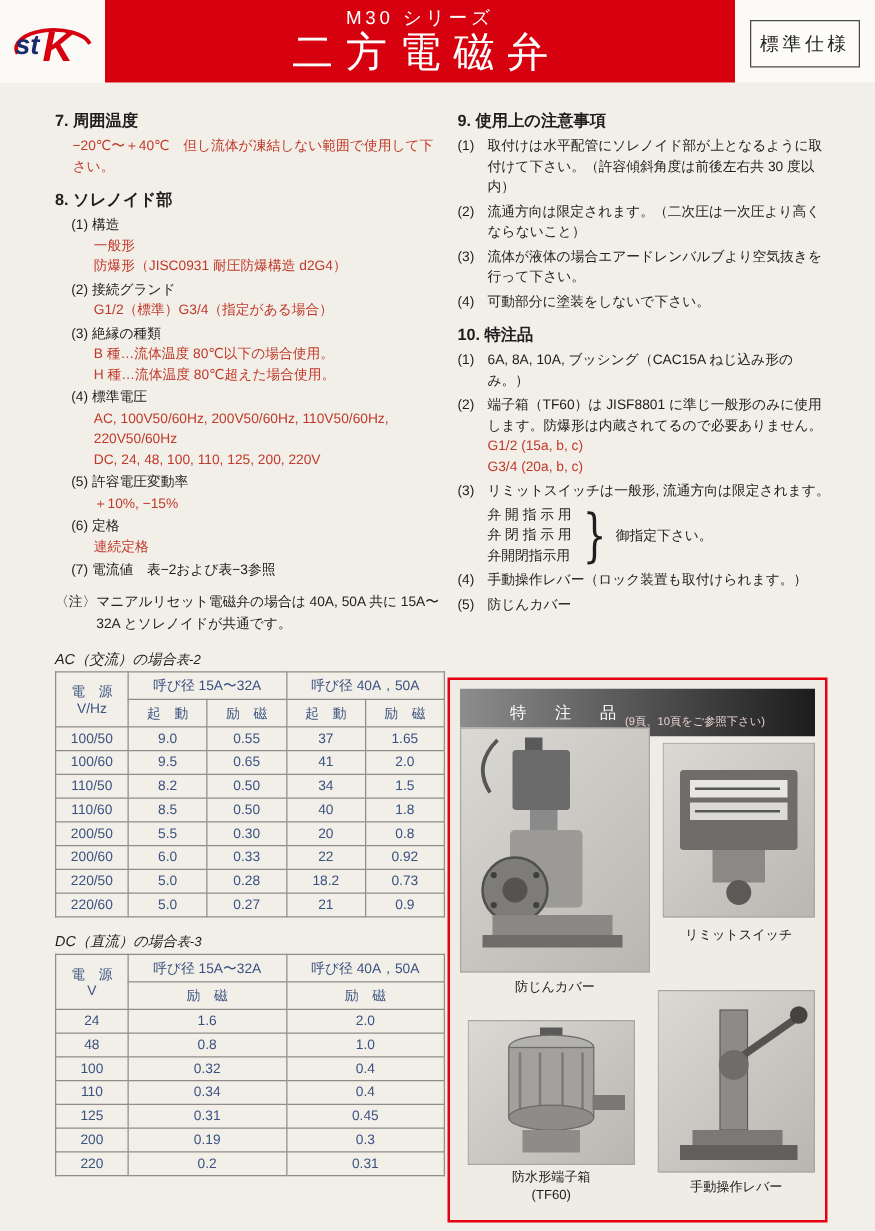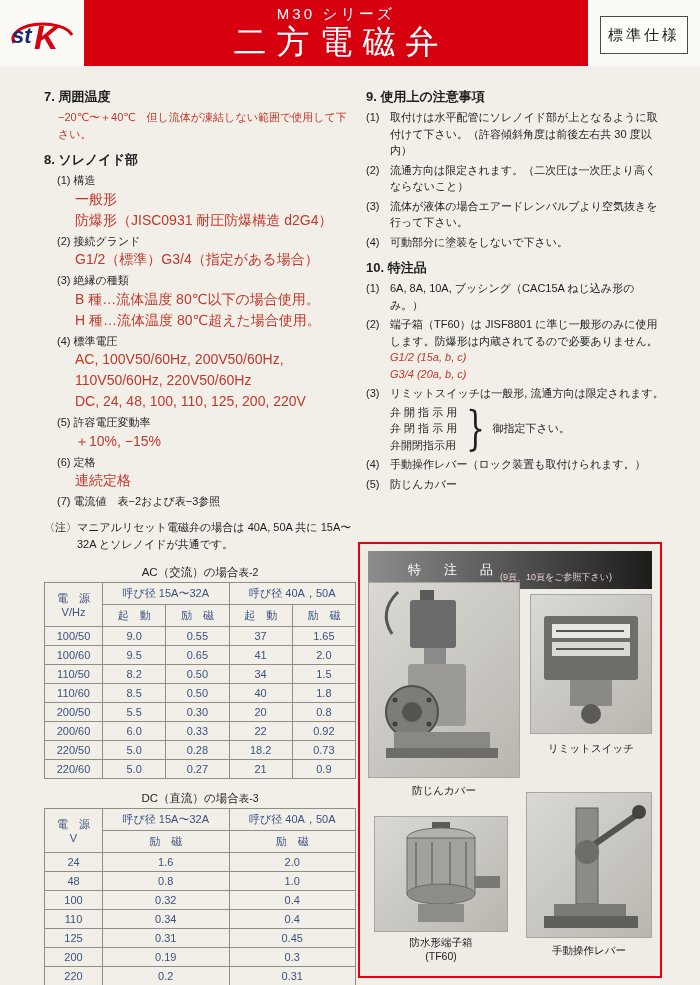--- a/index.html
+++ b/index.html
@@ -16,34 +16,34 @@
   .big-title { font-size:33px; font-weight:normal; letter-spacing:10px; text-indent:10px; line-height:1.0; margin-top:1px; }
   .badge { position:absolute; left:600px; top:16px; width:86px; height:36px; background:#fdfcf8; border:1px solid #4a4a4a;
     display:flex; align-items:center; justify-content:center; font-size:15px; letter-spacing:3px; }
   
   .col-left  { position:absolute; left:44px;  top:88px; width:312px; }
   .col-right { position:absolute; left:366px; top:88px; width:298px; }
   .h { font-weight:bold; font-size:13px; margin:9px 0 3px; }
   .h.first { margin-top:0; }
   .body-line { font-size:11px; line-height:1.5; padding-left:14px; }
   .lbl { font-size:11px; line-height:1.5; padding-left:13px; margin-top:2px; }
-  .sub { font-size:14px; line-height:1.5; padding-left:31px; }
+  .sub { font-size:11px; line-height:1.5; padding-left:31px; }
   .red-text { color:#c0392b; }
   .note { font-size:11px; line-height:1.55; margin-top:9px; padding-left:33px; text-indent:-33px; }
   
-  .tbl-cap { display:flex; justify-content:center; align-items:flex-end; margin:12px 0 2px; font-size:11.5px; }
+  .tbl-cap { display:flex; justify-content:flex-start; align-items:flex-end; margin:12px 0 2px; font-size:11.5px;font-style:italic; }
   .tbl-cap .tag { font-size:10.5px; }
   table.spec { width:100%; border-collapse:collapse; font-size:11px; color:#3a5280; table-layout:fixed; }
   table.spec th, table.spec td { border:1px solid #8f8d88; text-align:center; padding:3px 2px; font-weight:normal; }
   table.spec col.c0 { width:58px; }
   
   .num-item { display:flex; font-size:11px; line-height:1.5; margin-top:3px; }
   .num-item .n { flex:none; width:24px; }
   .num-item .t { flex:1; }
-  .sub-r { font-size:11px; line-height:1.5; padding-left:24px;font-style:italic; }
+  .sub-r { font-size:11px; line-height:1.5; padding-left:24px; }
   .brace-row { display:flex; align-items:center; padding-left:24px; margin:2px 0; }
   .brace-lines { display:flex; flex-direction:column; font-size:11px; line-height:1.5;justify-content:space-between; }
   .brace-char { font-family:"DejaVu Serif",serif; font-size:46px; font-weight:normal; color:#1e1e1e;
     transform:scaleX(.65); margin:0 2px 0 4px; line-height:1; }
   .brace-note { font-size:11px; }
   
   .special { position:absolute; left:358px; top:542px; width:304px; height:436px; border:2px solid #e60012; background:#efece5; box-sizing:border-box; }
   .special-head { position:absolute; left:8px; right:8px; top:7px; height:38px;
     background:linear-gradient(90deg,#8d8d8d,#1c1c1c); color:#fff;
     display:flex; align-items:center; justify-content:center; gap:2px; }

